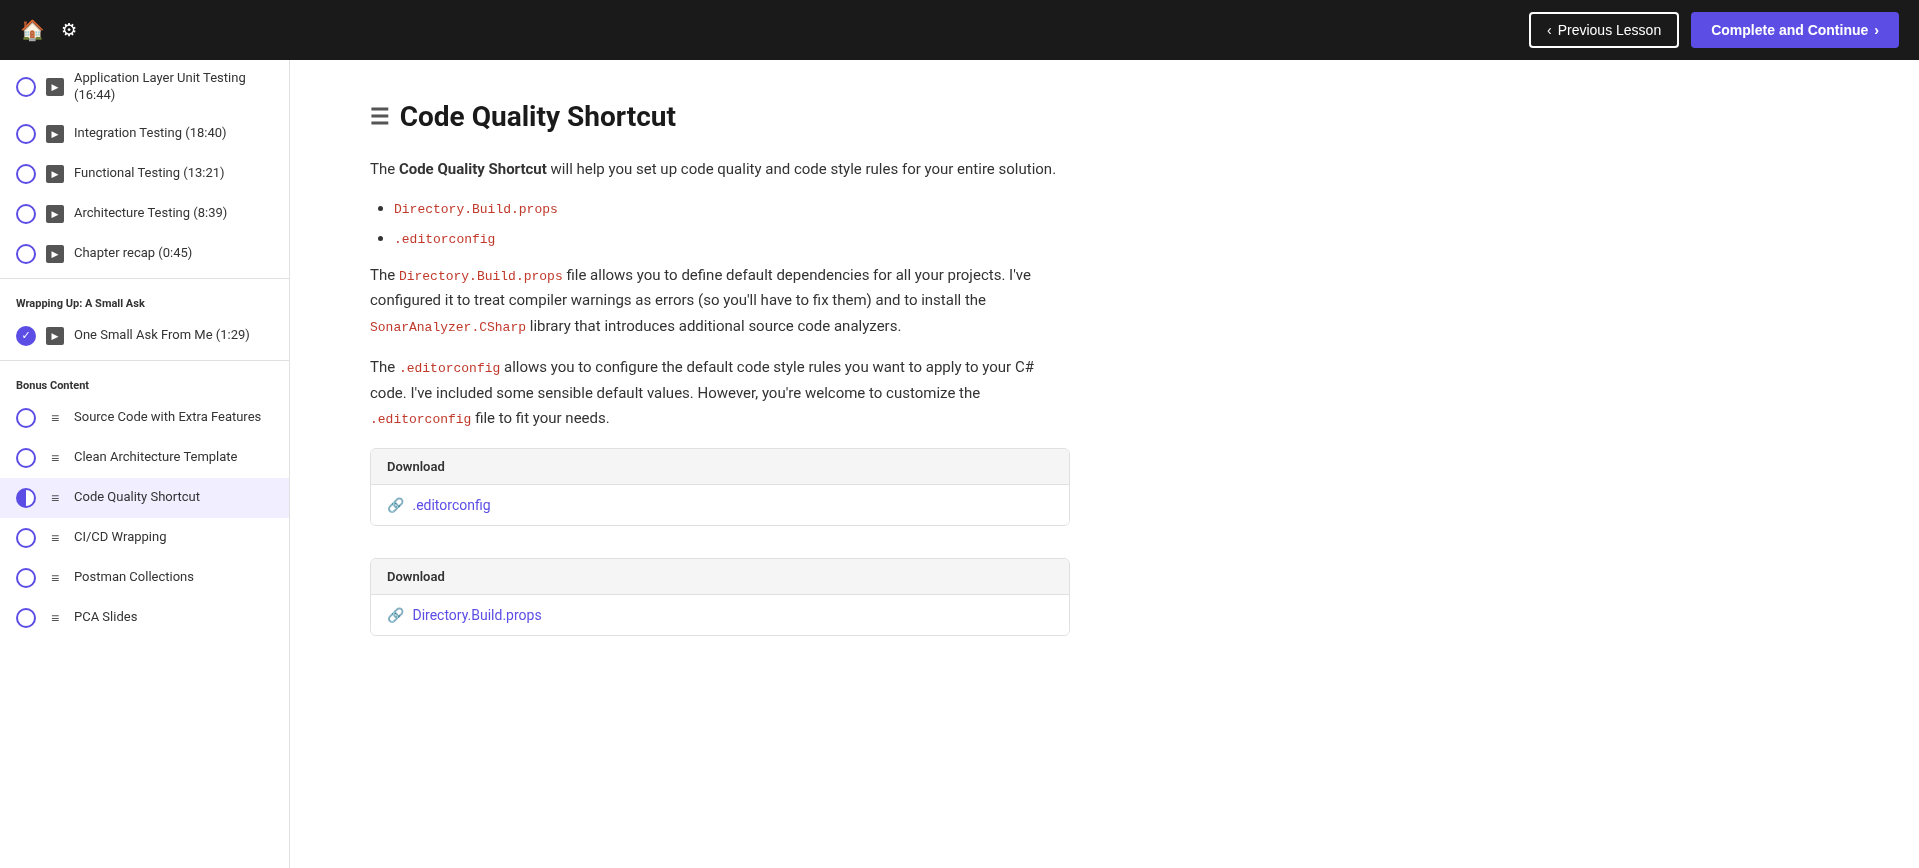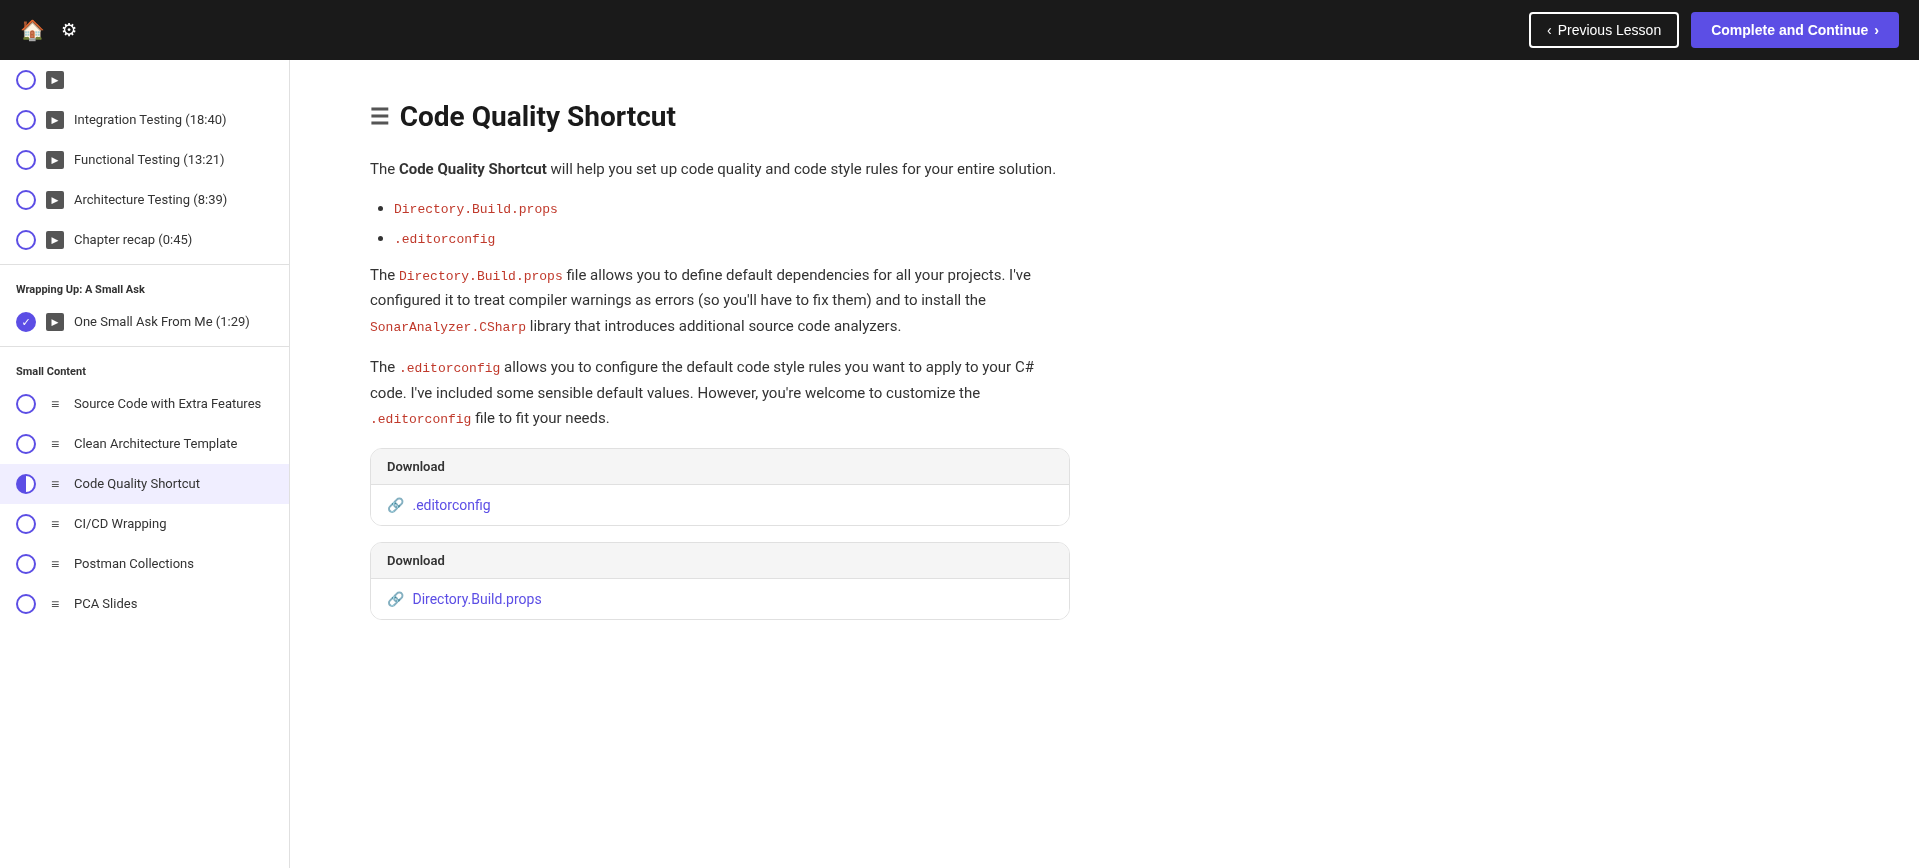--- a/index.html
+++ b/index.html
@@ -172,23 +172,23 @@
     code.inline {
       font-family: 'Courier New', Courier, monospace;
       font-size: 13px;
       color: #c0392b;
       background: transparent;
     }
 
     
     .download-box {
       border: 1px solid #e0e0e0;
-      border-radius: 12px;
+      border-radius: 6px;
       overflow: hidden;
-      margin-bottom: 16px;
+      margin-bottom: 32px;
       max-width: 700px;
     }
     .download-box-header {
       background: #f5f5f5;
       padding: 10px 16px;
       font-size: 13px;
       font-weight: 600;
       color: #333;
       border-bottom: 1px solid #e0e0e0;
     }
@@ -232,20 +232,21 @@
 </nav>
 
 <div class="main-layout">
 
   <aside class="sidebar">
 
     <div>
       <div class="sidebar-item">
         <div class="circle-icon"></div>
         <div class="video-icon-sm">▶</div>
+        <span class="sidebar-item-text">Application Layer Unit Testing (16:44)</span>
       </div>
       <div class="sidebar-item">
         <div class="circle-icon"></div>
         <div class="video-icon-sm">▶</div>
         <span class="sidebar-item-text">Integration Testing (18:40)</span>
       </div>
       <div class="sidebar-item">
         <div class="circle-icon"></div>
         <div class="video-icon-sm">▶</div>
         <span class="sidebar-item-text">Functional Testing (13:21)</span>
@@ -269,21 +270,21 @@
       <div class="sidebar-item">
         <div class="circle-icon completed">✓</div>
         <div class="video-icon-sm">▶</div>
         <span class="sidebar-item-text">One Small Ask From Me (1:29)</span>
       </div>
     </div>
 
     <hr class="sidebar-divider">
 
     <div>
-      <div class="sidebar-section-label">Small Content</div>
+      <div class="sidebar-section-label">Bonus Content</div>
       <div class="sidebar-item">
         <div class="circle-icon"></div>
         <div class="text-icon-sm">≡</div>
         <span class="sidebar-item-text">Source Code with Extra Features</span>
       </div>
       <div class="sidebar-item">
         <div class="circle-icon"></div>
         <div class="text-icon-sm">≡</div>
         <span class="sidebar-item-text">Clean Architecture Template</span>
       </div>

